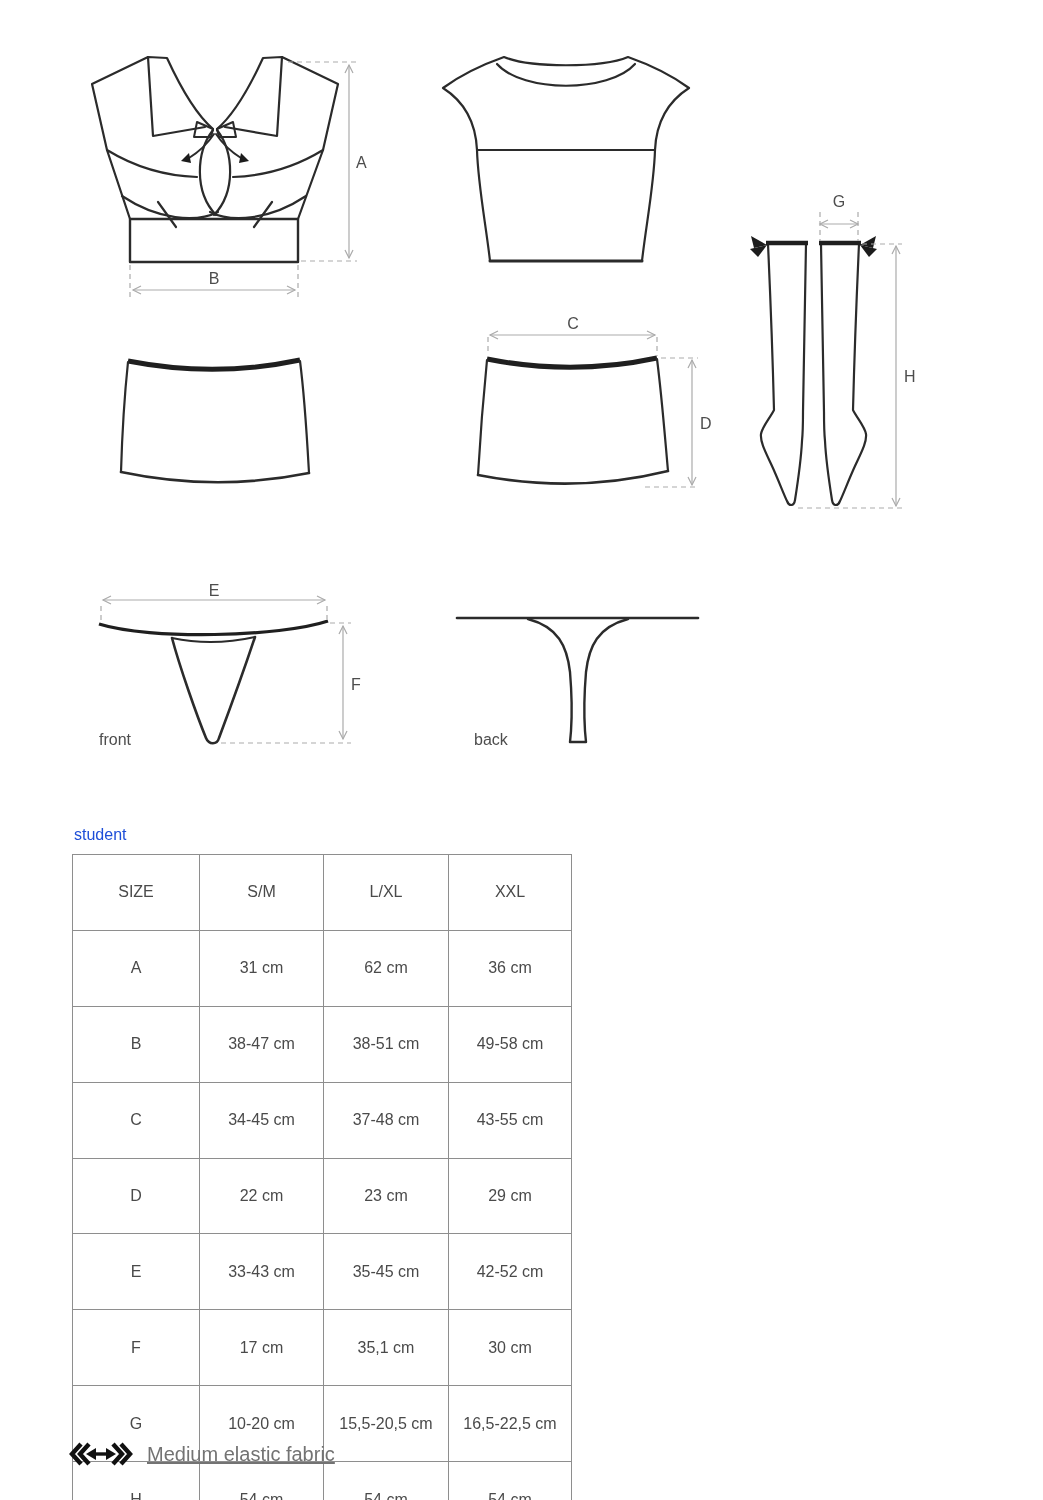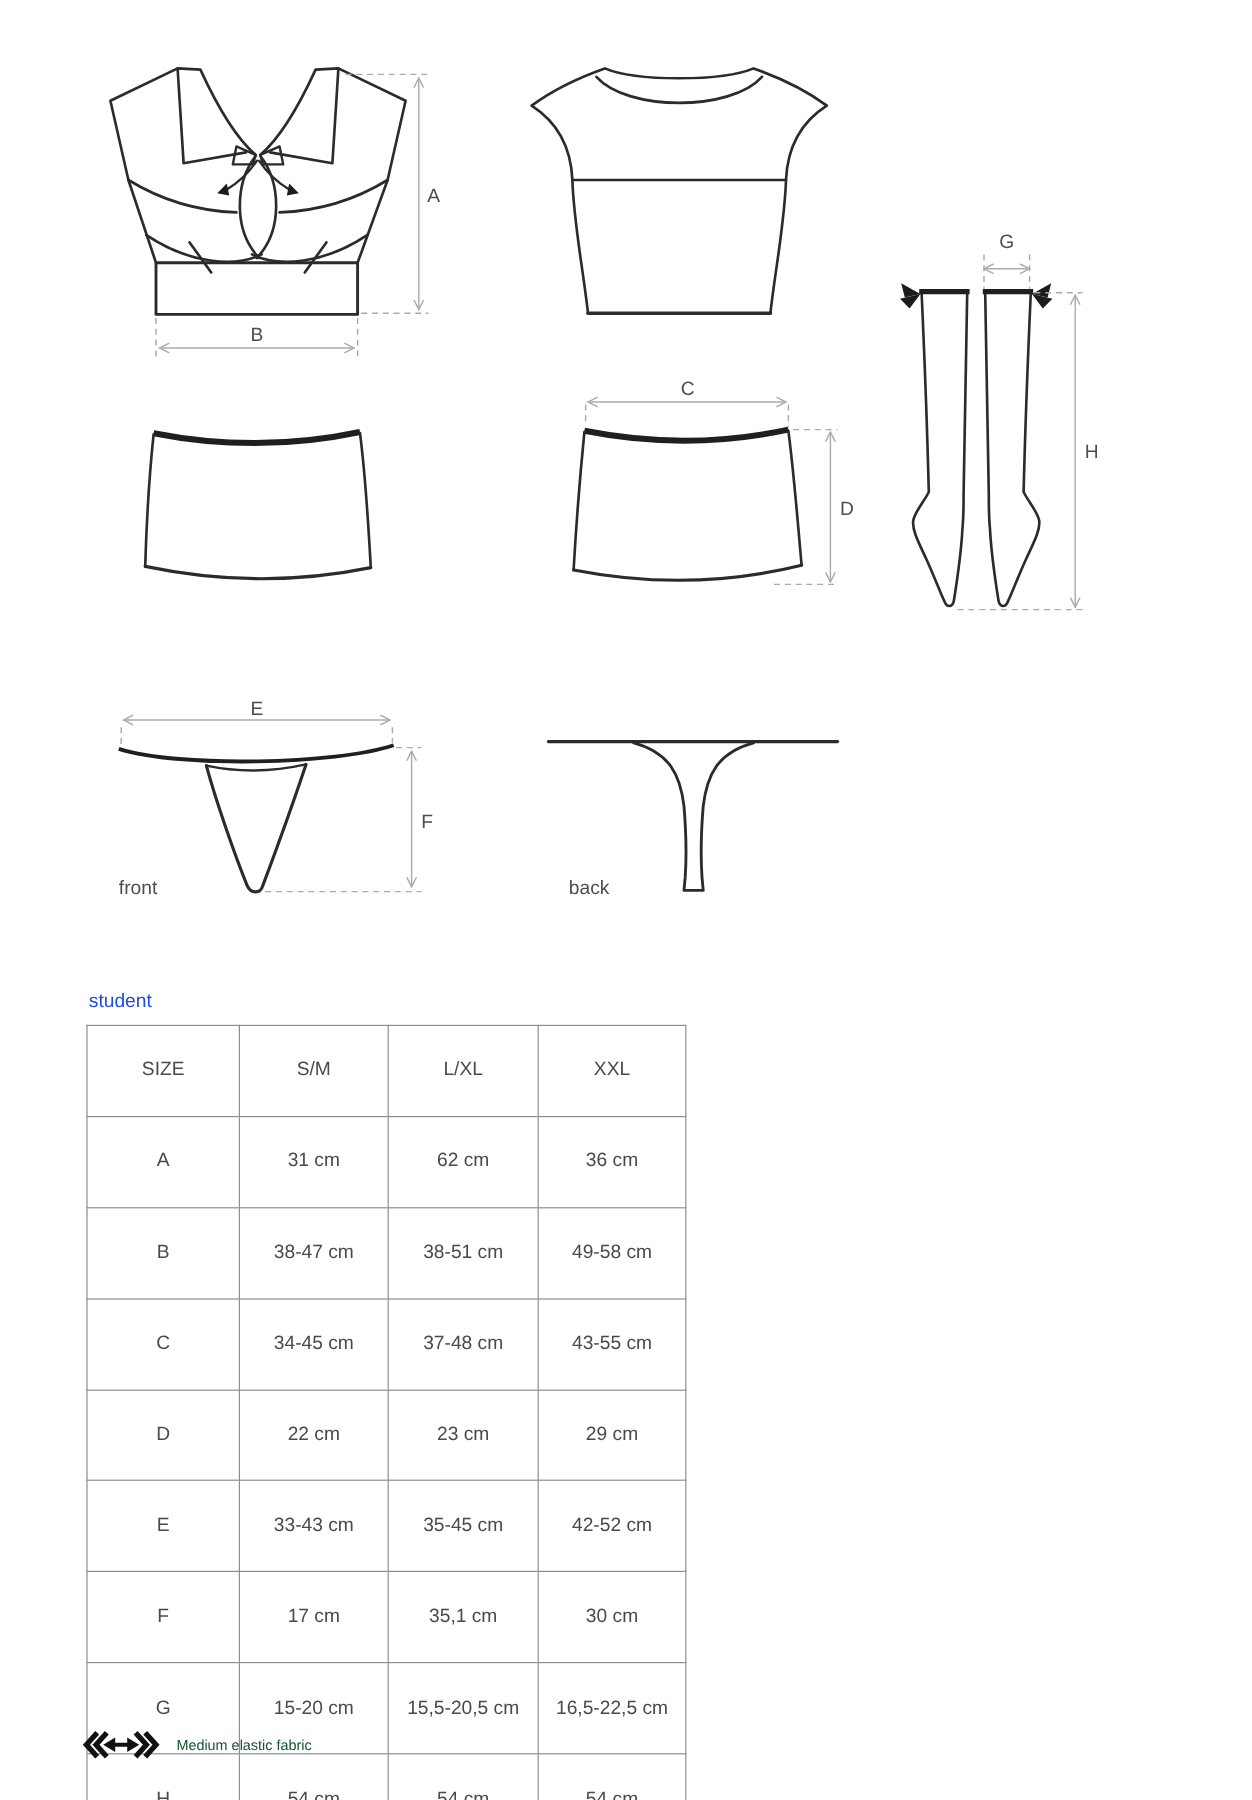--- a/index.html
+++ b/index.html
@@ -5,21 +5,21 @@
   html,body{margin:0;padding:0;background:#fff;}
   .page{position:relative;width:1043px;height:1500px;background:#ffffff;
         font-family:"Liberation Sans", sans-serif;overflow:hidden;}
   .diagram-svg{position:absolute;left:0;top:0;}
   .product-name{position:absolute;left:74px;top:826px;font-size:16px;color:#1d4ed8;}
   .size-table{position:absolute;left:72px;top:854px;border-collapse:collapse;table-layout:fixed;}
   .size-table td{border:1px solid #8e8e8e;height:62.9px;text-align:center;vertical-align:middle;
                  font-size:16px;color:#4a4a4a;padding:6px;}
   .col-size{width:114px}.col-sm{width:111px}.col-lxl{width:112px}.col-xxl{width:110px}
   .footer-note{position:absolute;left:68px;top:1441px;display:flex;align-items:center;}
-  .footer-note .note-text{margin-left:13px;font-size:12px;color:#14532d;}
+  .footer-note .note-text{margin-left:13px;font-size:20px;color:#737373;text-decoration:underline;}
   svg text{font-family:"Liberation Sans", sans-serif;font-size:16px;fill:#4d4d4d;}
   .outline{fill:none;stroke:#2b2b2b;stroke-width:2.2;stroke-linejoin:round;stroke-linecap:round;}
   .thick{fill:none;stroke:#1f1f1f;stroke-linejoin:round;}
   .dim{fill:none;stroke:#ababab;stroke-width:1.2;}
   .dash{fill:none;stroke:#ababab;stroke-width:1.2;stroke-dasharray:5 4;}
   .solid{fill:#1c1c1c;stroke:none;}
 </style>
 </head>
 <body>
 
@@ -216,21 +216,21 @@
         <td>42-52 cm</td>
       </tr>
       <tr>
         <td>F</td>
         <td>17 cm</td>
         <td>35,1 cm</td>
         <td>30 cm</td>
       </tr>
       <tr>
         <td>G</td>
-        <td>15-20 cm</td>
+        <td>10-20 cm</td>
         <td>15,5-20,5 cm</td>
         <td>16,5-22,5 cm</td>
       </tr>
       <tr>
         <td>H</td>
         <td>54 cm</td>
         <td>54 cm</td>
         <td>54 cm</td>
       </tr>
     </tbody>

